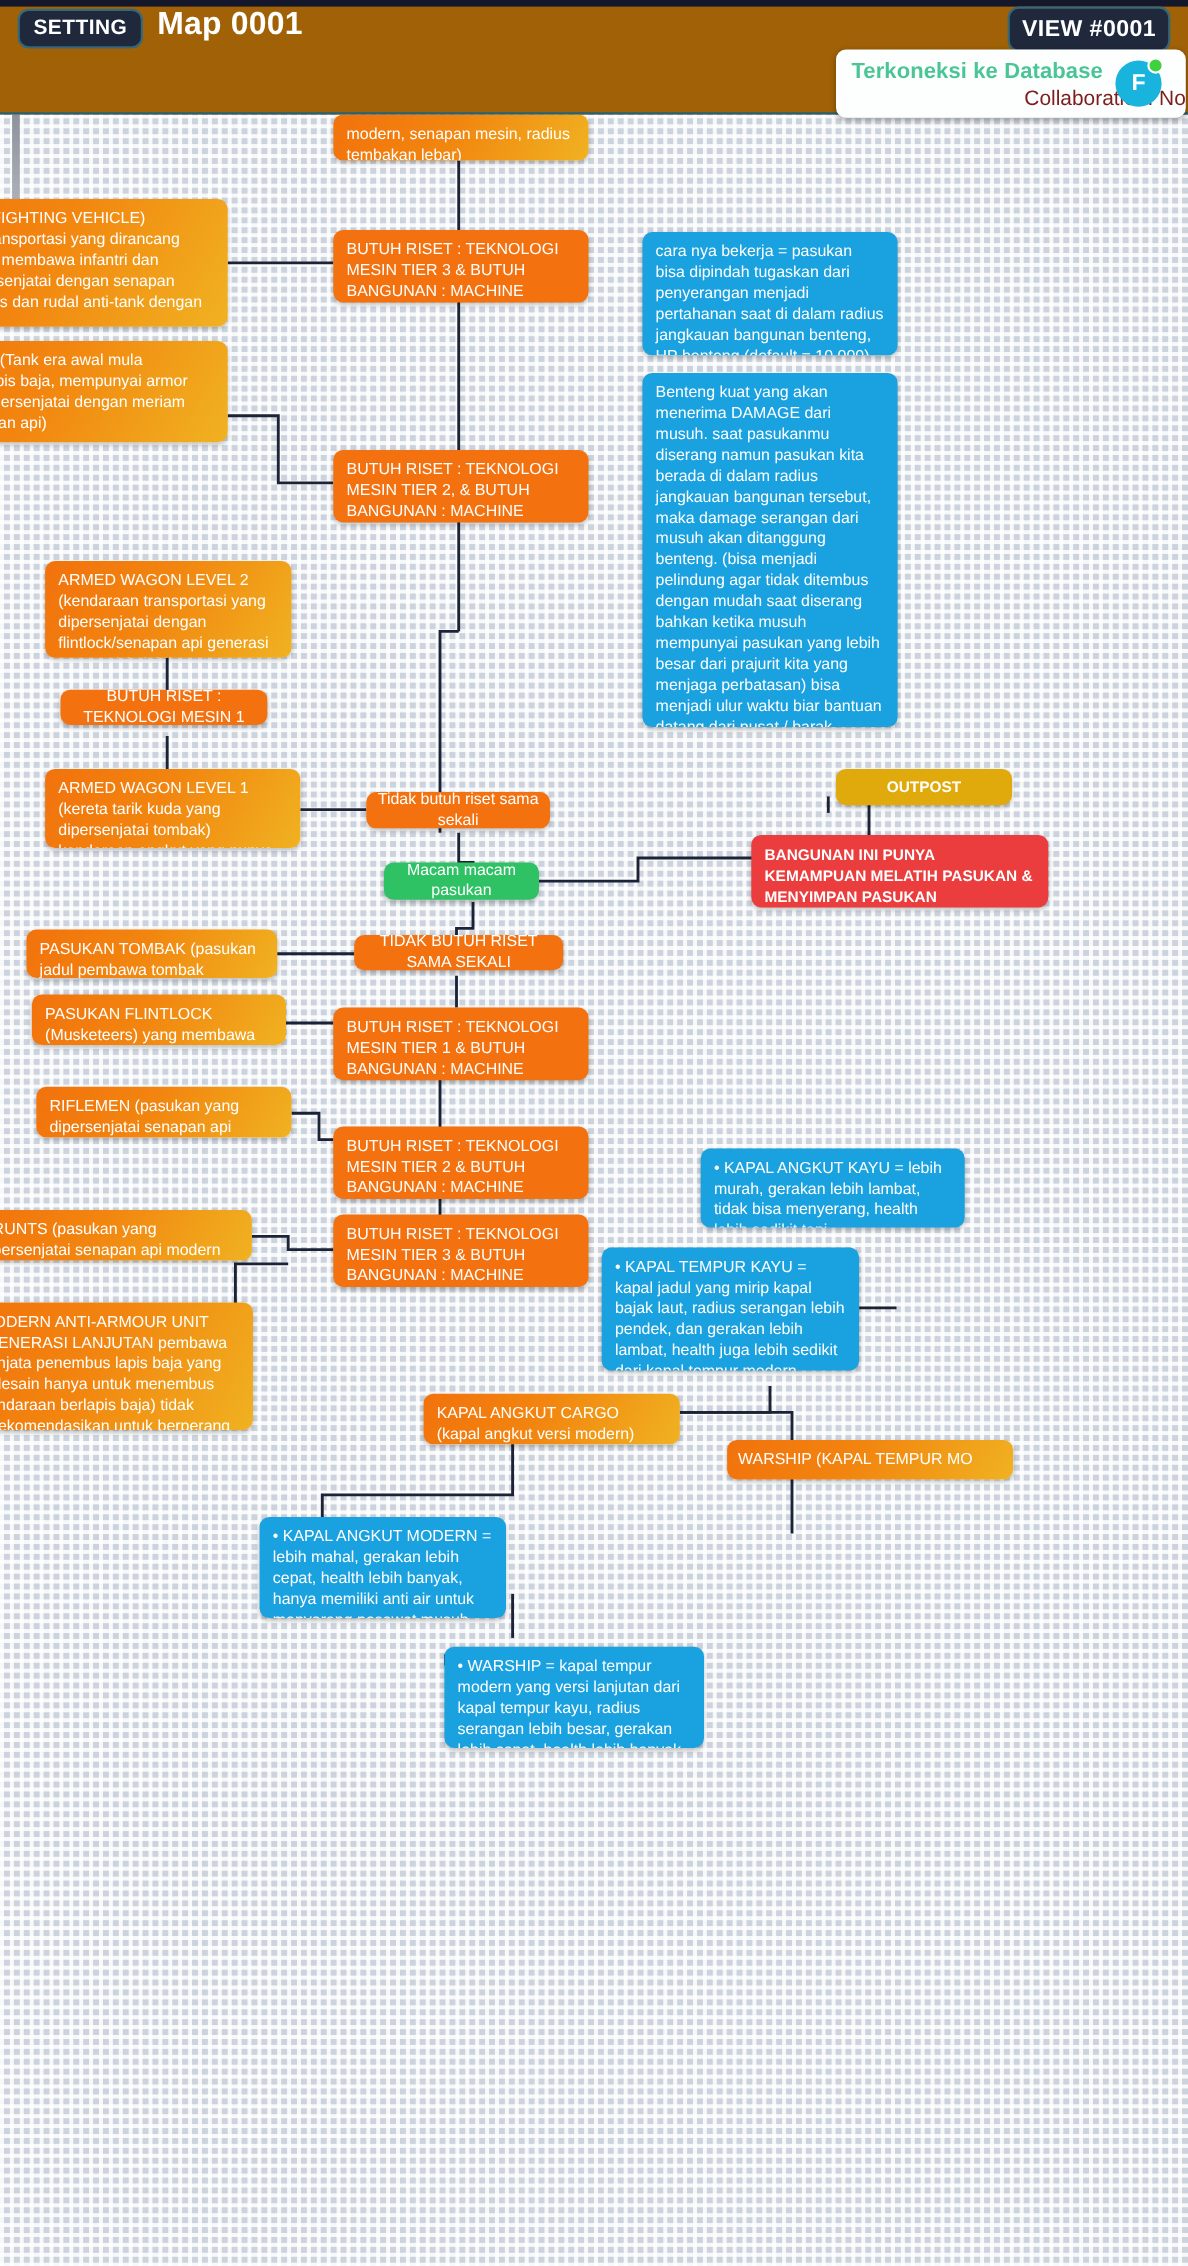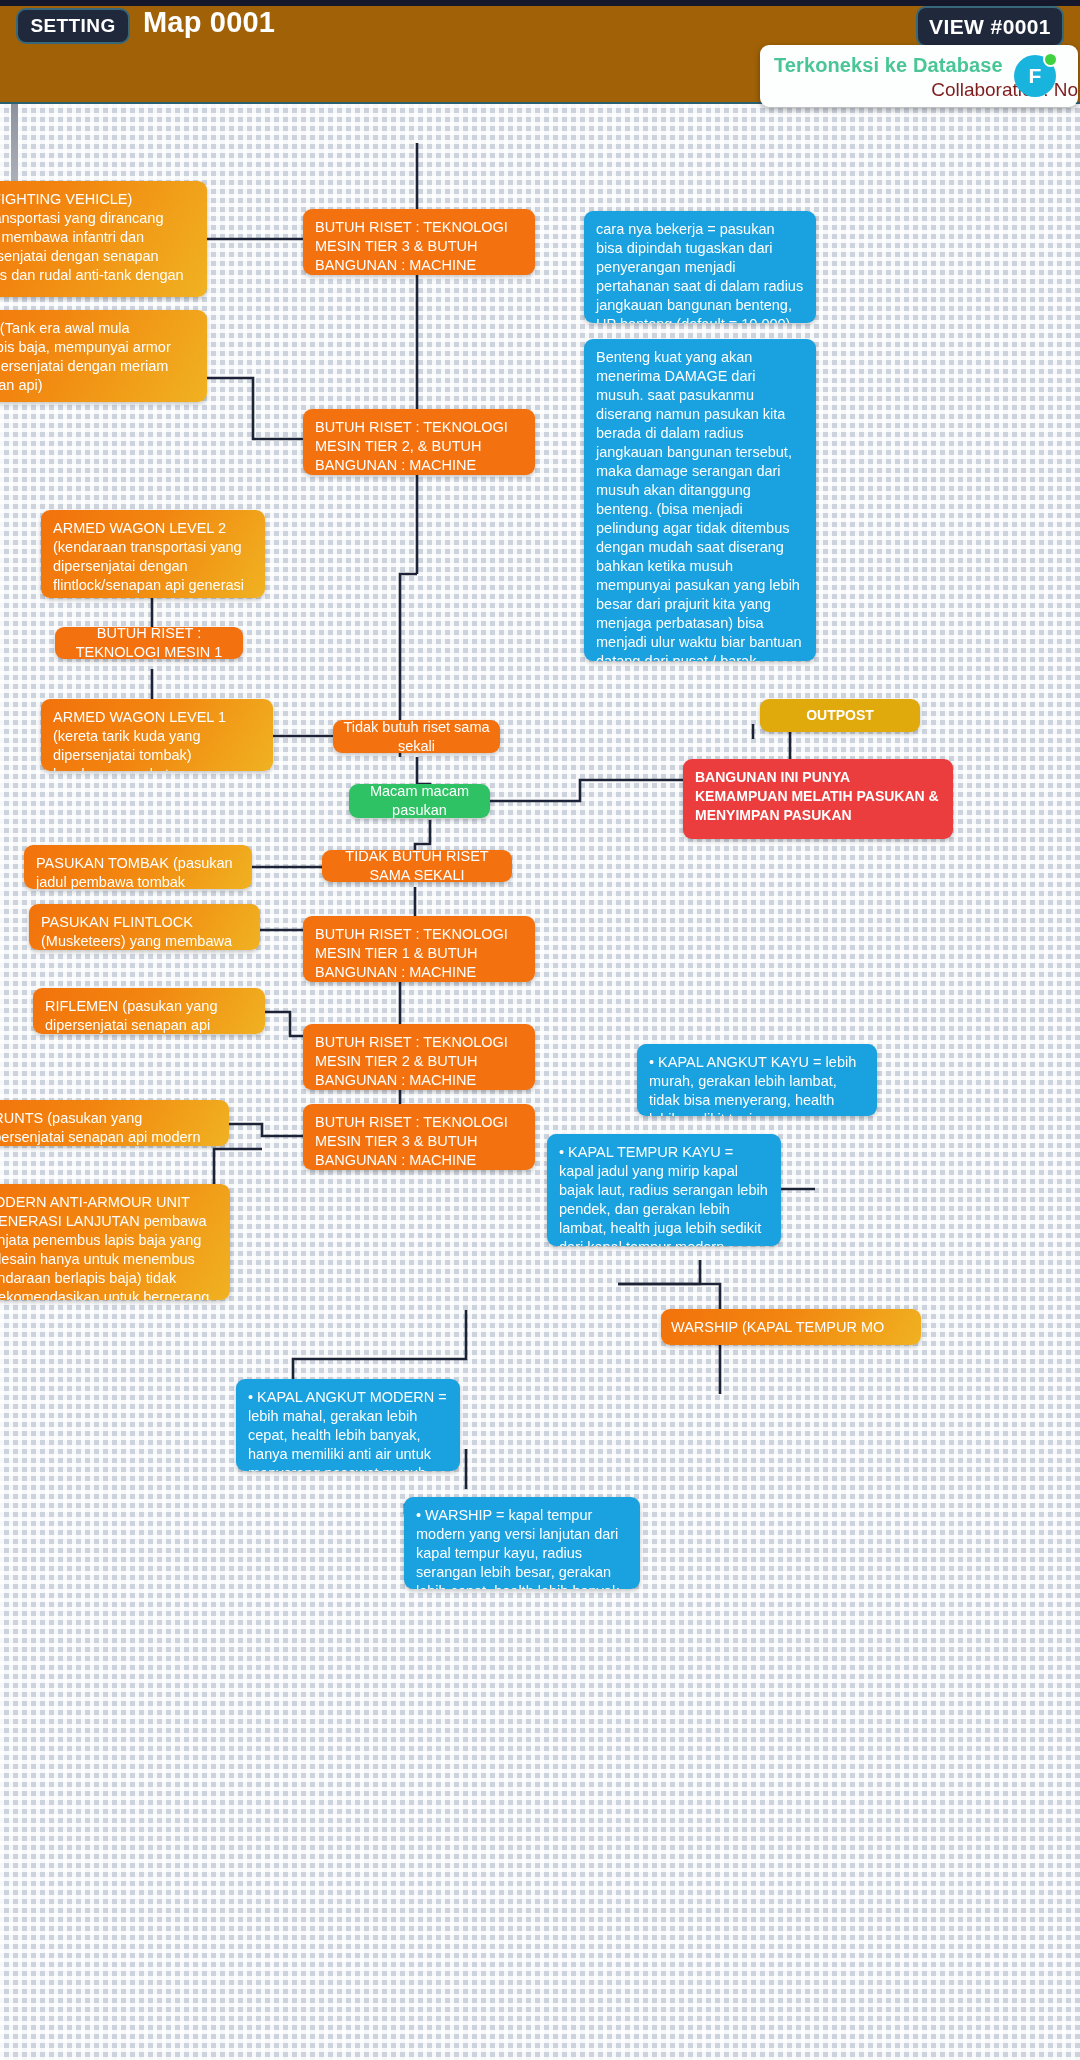--- a/index.html
+++ b/index.html
@@ -185,20 +185,21 @@
     <path d="M 781 1085 L 815 1085"></path>
     <path d="M 618 1180 L 700 1180 L 700 1156"></path>
 
     <path d="M 466 1206 L 466 1255 L 293 1255 L 293 1290"></path>
     <path d="M 618 1180 L 720 1180 L 720 1290"></path>
 
     <path d="M 466 1345 L 466 1385"></path>
     <path d="M 405 1400 L 405 1410"></path>
   </svg>
 
+  <div class="node n-orange" style="left:303px; top:0px; width:232px; height:42px;">modern, senapan mesin, radius tembakan lebar)</div>
 
   <div class="node n-orange" style="left:-100px; top:77px; width:307px; height:116px;">(INFANTRY FIGHTING VEHICLE) kendaraan transportasi yang dirancang khusus untuk membawa infantri dan tempur, dipersenjatai dengan senapan serbu otomatis dan rudal anti-tank dengan radius lebar)</div>
 
   <div class="node n-orange" style="left:-100px; top:206px; width:307px; height:92px;">LIGHT TANK (Tank era awal mula kendaraan lapis baja, mempunyai armor lapis baja, dipersenjatai dengan meriam kecil &amp; senapan api)</div>
 
   <div class="node n-orangeflat" style="left:303px; top:105px; width:232px; height:66px;">BUTUH RISET : TEKNOLOGI MESIN TIER 3 &amp; BUTUH BANGUNAN : MACHINE FACTORY LEVEL 3</div>
 
   <div class="node n-orangeflat" style="left:303px; top:305px; width:232px; height:66px;">BUTUH RISET : TEKNOLOGI MESIN TIER 2, &amp; BUTUH BANGUNAN : MACHINE FACTORY LEVEL 2</div>
 
   <div class="node n-blue" style="left:584px; top:107px; width:232px; height:112px;">cara nya bekerja = pasukan bisa dipindah tugaskan dari penyerangan menjadi pertahanan saat di dalam radius jangkauan bangunan benteng, HP benteng (default = 10.000) akan bertambah 100 HP ketika 1 unit pasukan menjadi unit pertahanan di situ.</div>
@@ -210,21 +211,21 @@
   <div class="node n-orangeflat center" style="left:55px; top:523px; width:188px; height:32px; padding:0 10px;">BUTUH RISET : TEKNOLOGI MESIN 1</div>
 
   <div class="node n-orange" style="left:41px; top:595px; width:232px; height:72px;">ARMED WAGON LEVEL 1 (kereta tarik kuda yang dipersenjatai tombak) kendaraan angkut yang punya efisiensi kecepatan lebih tinggi dalam transportasi</div>
 
   <div class="node n-orangeflat center" style="left:333px; top:616px; width:167px; height:33px; padding:0 8px;">Tidak butuh riset sama sekali</div>
 
   <div class="node n-green center" style="left:349px; top:680px; width:141px; height:34px; padding:0 8px;">Macam macam pasukan</div>
 
   <div class="node n-gold center bold" style="left:760px; top:595px; width:160px; height:33px; font-size:14px; padding:0 10px;">OUTPOST</div>
 
-  <div class="node n-red bold" style="left:683px; top:655px; width:270px; height:80px; font-size:14px;">BANGUNAN INI PUNYA KEMAMPUAN MELATIH PASUKAN &amp; MENYIMPAN PASUKAN</div>
+  <div class="node n-red bold" style="left:683px; top:655px; width:270px; height:66px; font-size:14px;">BANGUNAN INI PUNYA KEMAMPUAN MELATIH PASUKAN &amp; MENYIMPAN PASUKAN</div>
 
   <div class="node n-orange" style="left:24px; top:741px; width:228px; height:44px;">PASUKAN TOMBAK (pasukan jadul pembawa tombak</div>
 
   <div class="node n-orangeflat center" style="left:322px; top:746px; width:190px; height:32px; padding:0 8px;">TIDAK BUTUH RISET SAMA SEKALI</div>
 
   <div class="node n-orange" style="left:29px; top:800px; width:231px; height:46px;">PASUKAN FLINTLOCK (Musketeers) yang membawa senjata api generasi pertama</div>
 
   <div class="node n-orangeflat" style="left:303px; top:812px; width:232px; height:66px;">BUTUH RISET : TEKNOLOGI MESIN TIER 1 &amp; BUTUH BANGUNAN : MACHINE FACTORY LEVEL 1</div>
 
   <div class="node n-orange" style="left:33px; top:884px; width:232px; height:46px;">RIFLEMEN (pasukan yang dipersenjatai senapan api "Rifle")</div>
@@ -234,20 +235,21 @@
   <div class="node n-orange" style="left:-30px; top:996px; width:259px; height:46px;">GRUNTS (pasukan yang dipersenjatai senapan api modern "senapan serbu")</div>
 
   <div class="node n-orangeflat" style="left:303px; top:1000px; width:232px; height:66px;">BUTUH RISET : TEKNOLOGI MESIN TIER 3 &amp; BUTUH BANGUNAN : MACHINE FACTORY LEVEL 3</div>
 
   <div class="node n-orange" style="left:-30px; top:1080px; width:260px; height:116px;">MODERN ANTI-ARMOUR UNIT (GENERASI LANJUTAN pembawa senjata penembus lapis baja yang didesain hanya untuk menembus kendaraan berlapis baja) tidak direkomendasikan untuk berperang melawan infantri (pembawa RPG)</div>
 
   <div class="node n-blue" style="left:637px; top:940px; width:240px; height:72px;">• KAPAL ANGKUT KAYU = lebih murah, gerakan lebih lambat, tidak bisa menyerang, health lebih sedikit tapi</div>
 
   <div class="node n-blue" style="left:547px; top:1030px; width:234px; height:112px;">• KAPAL TEMPUR KAYU = kapal jadul yang mirip kapal bajak laut, radius serangan lebih pendek, dan gerakan lebih lambat, health juga lebih sedikit dari kapal tempur modern</div>
 
+  <div class="node n-orange" style="left:385px; top:1163px; width:233px; height:46px;">KAPAL ANGKUT CARGO (kapal angkut versi modern)</div>
 
   <div class="node n-orange center" style="left:661px; top:1205px; width:260px; height:36px; padding:0 10px; justify-content:flex-start;">WARSHIP (KAPAL TEMPUR MO</div>
 
   <div class="node n-blue" style="left:236px; top:1275px; width:224px; height:92px;">• KAPAL ANGKUT MODERN = lebih mahal, gerakan lebih cepat, health lebih banyak, hanya memiliki anti air untuk menyerang pesawat musuh, health tebal</div>
 
   <div class="node n-blue" style="left:404px; top:1393px; width:236px; height:92px;">• WARSHIP = kapal tempur modern yang versi lanjutan dari kapal tempur kayu, radius serangan lebih besar, gerakan lebih cepat, health lebih banyak</div>
 
 
 </div>
 

